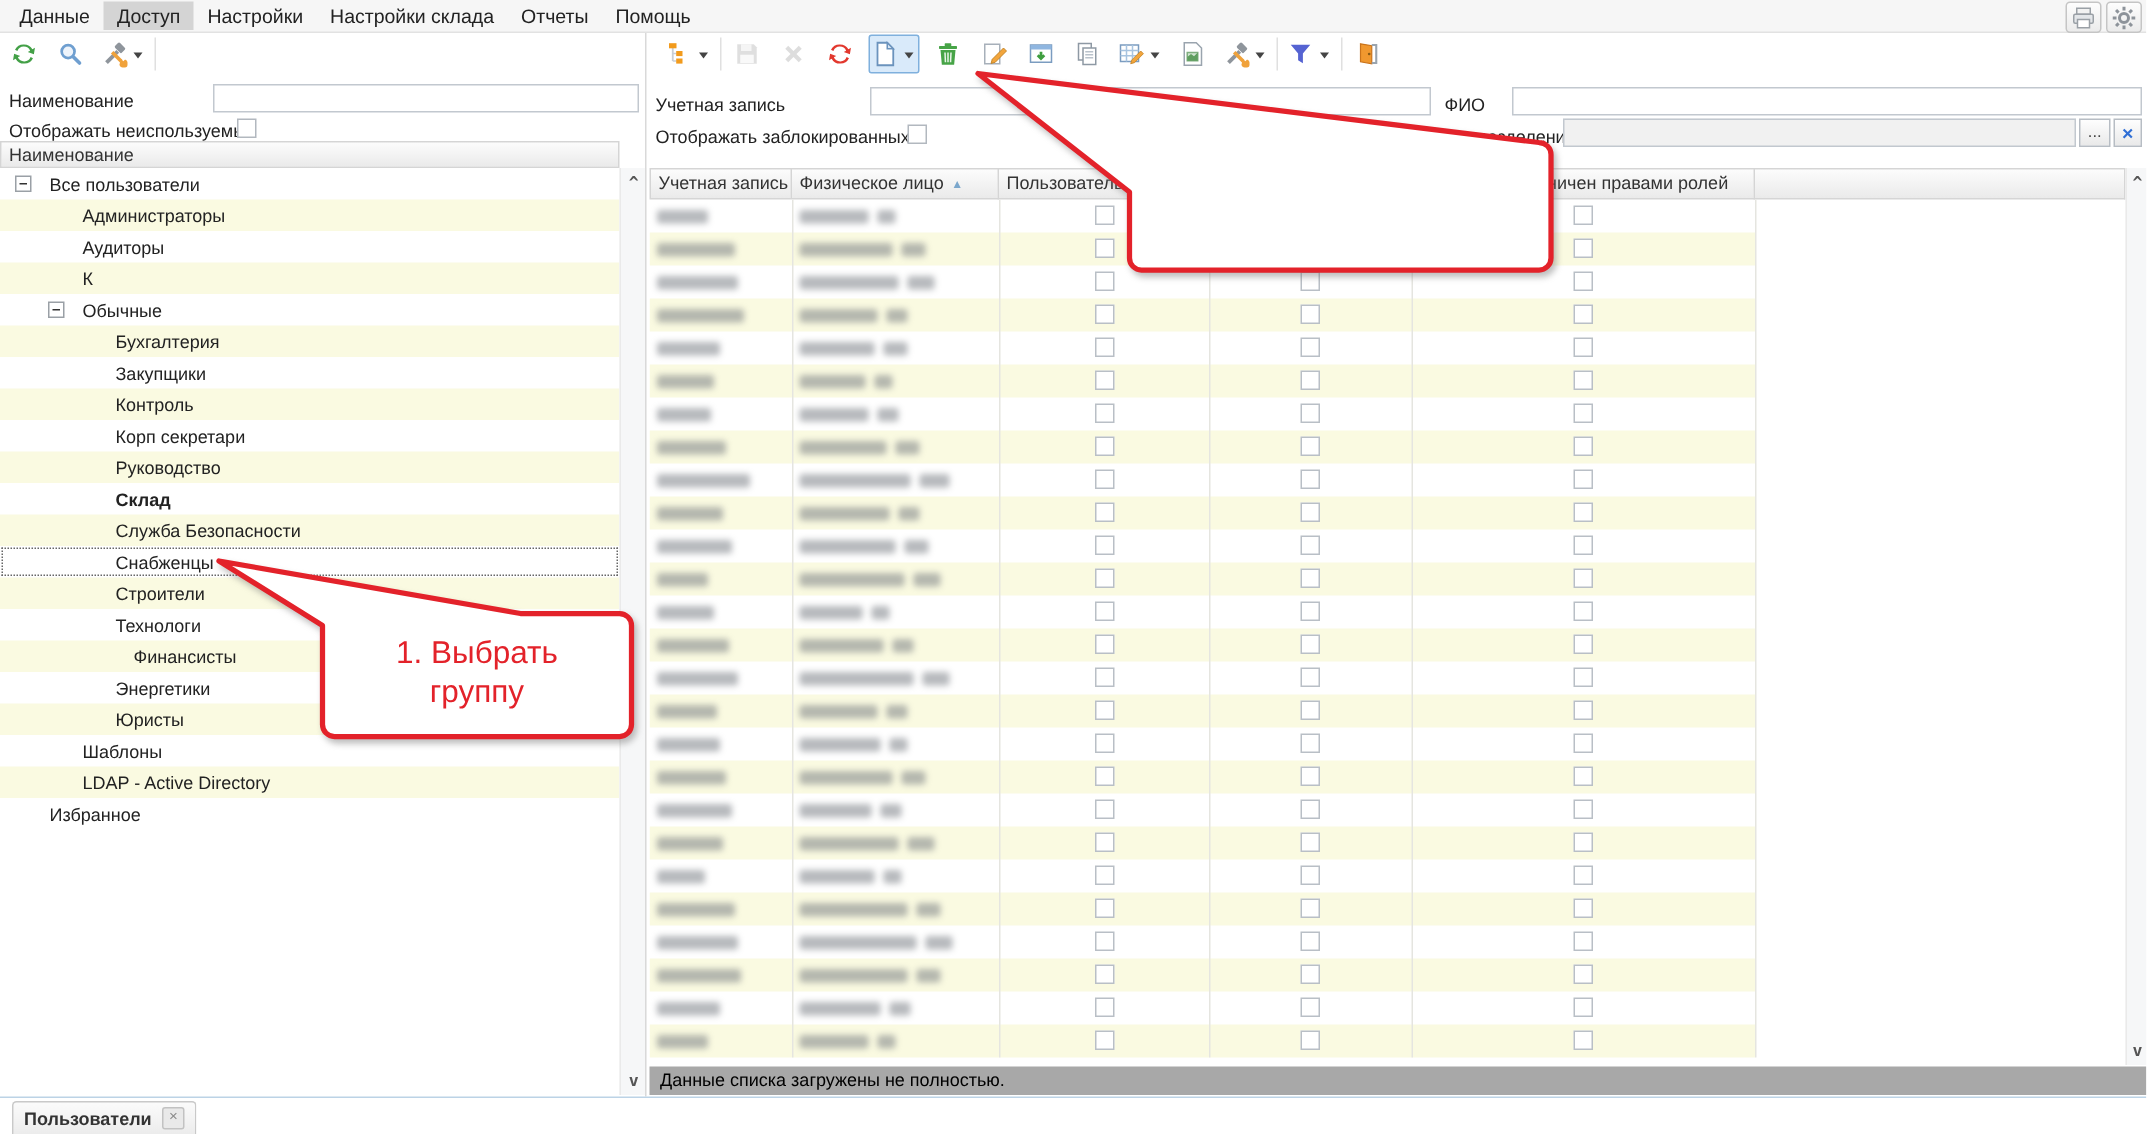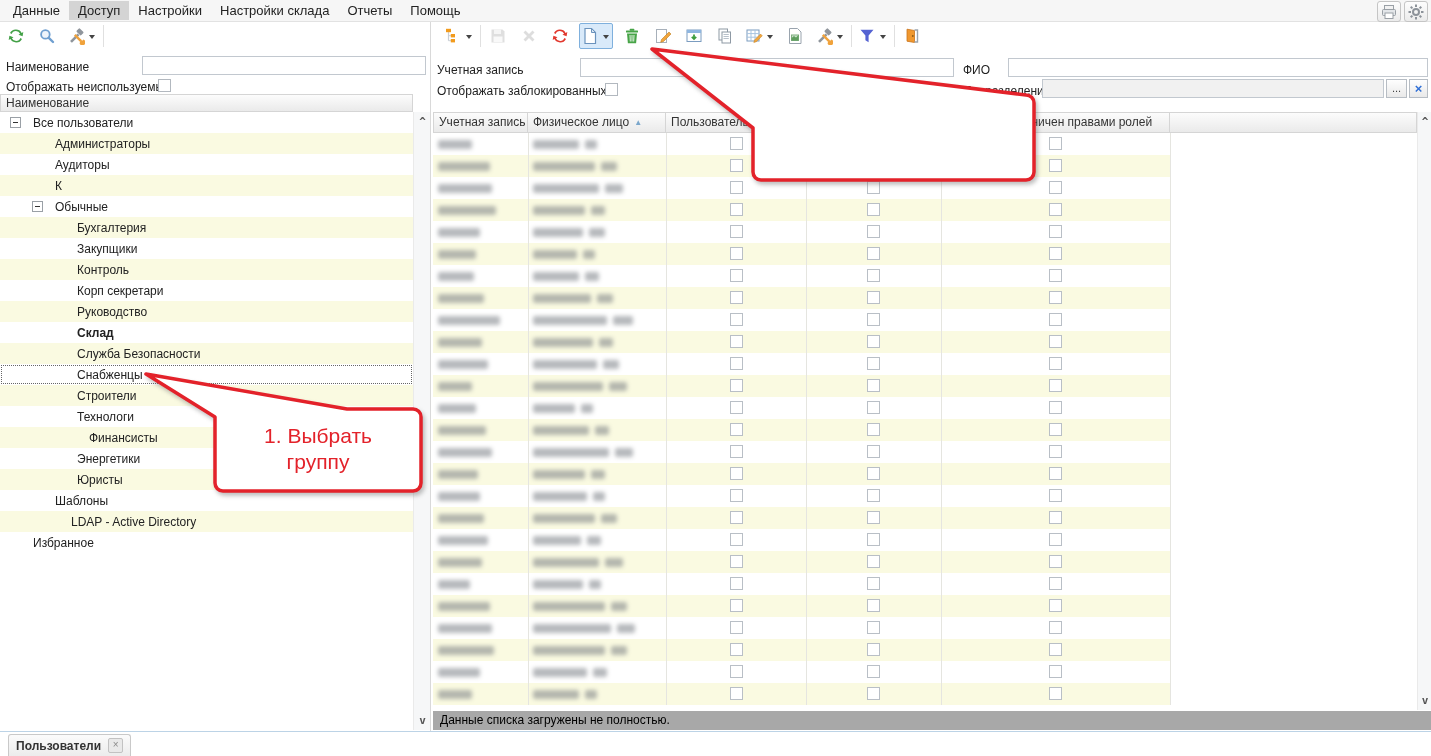--- a/index.html
+++ b/index.html
@@ -215,21 +215,21 @@
       <div class="trow" style="top: 336px;">
         <span class="tlabel" style="left: 77px;">Энергетики</span>
       </div>
       <div class="trow alt" style="top: 357px;">
         <span class="tlabel" style="left: 77px;">Юристы</span>
       </div>
       <div class="trow" style="top: 378px;">
         <span class="tlabel" style="left: 55px;">Шаблоны</span>
       </div>
       <div class="trow alt" style="top: 399px;">
-        <span class="tlabel" style="left: 71px;">LDAP - Active Directory</span>
+        <span class="tlabel" style="left: 55px;">LDAP - Active Directory</span>
       </div>
       <div class="trow" style="top: 420px;">
         <span class="tlabel" style="left: 33px;">Избранное</span>
       </div>
     </div>
 
   <div class="vscroll" style="left:413px;top:112px;width:17px;height:618px">
     <span class="chev" style="top:3px">^</span>
     <span class="chev" style="bottom:3px">v</span>
   </div>

